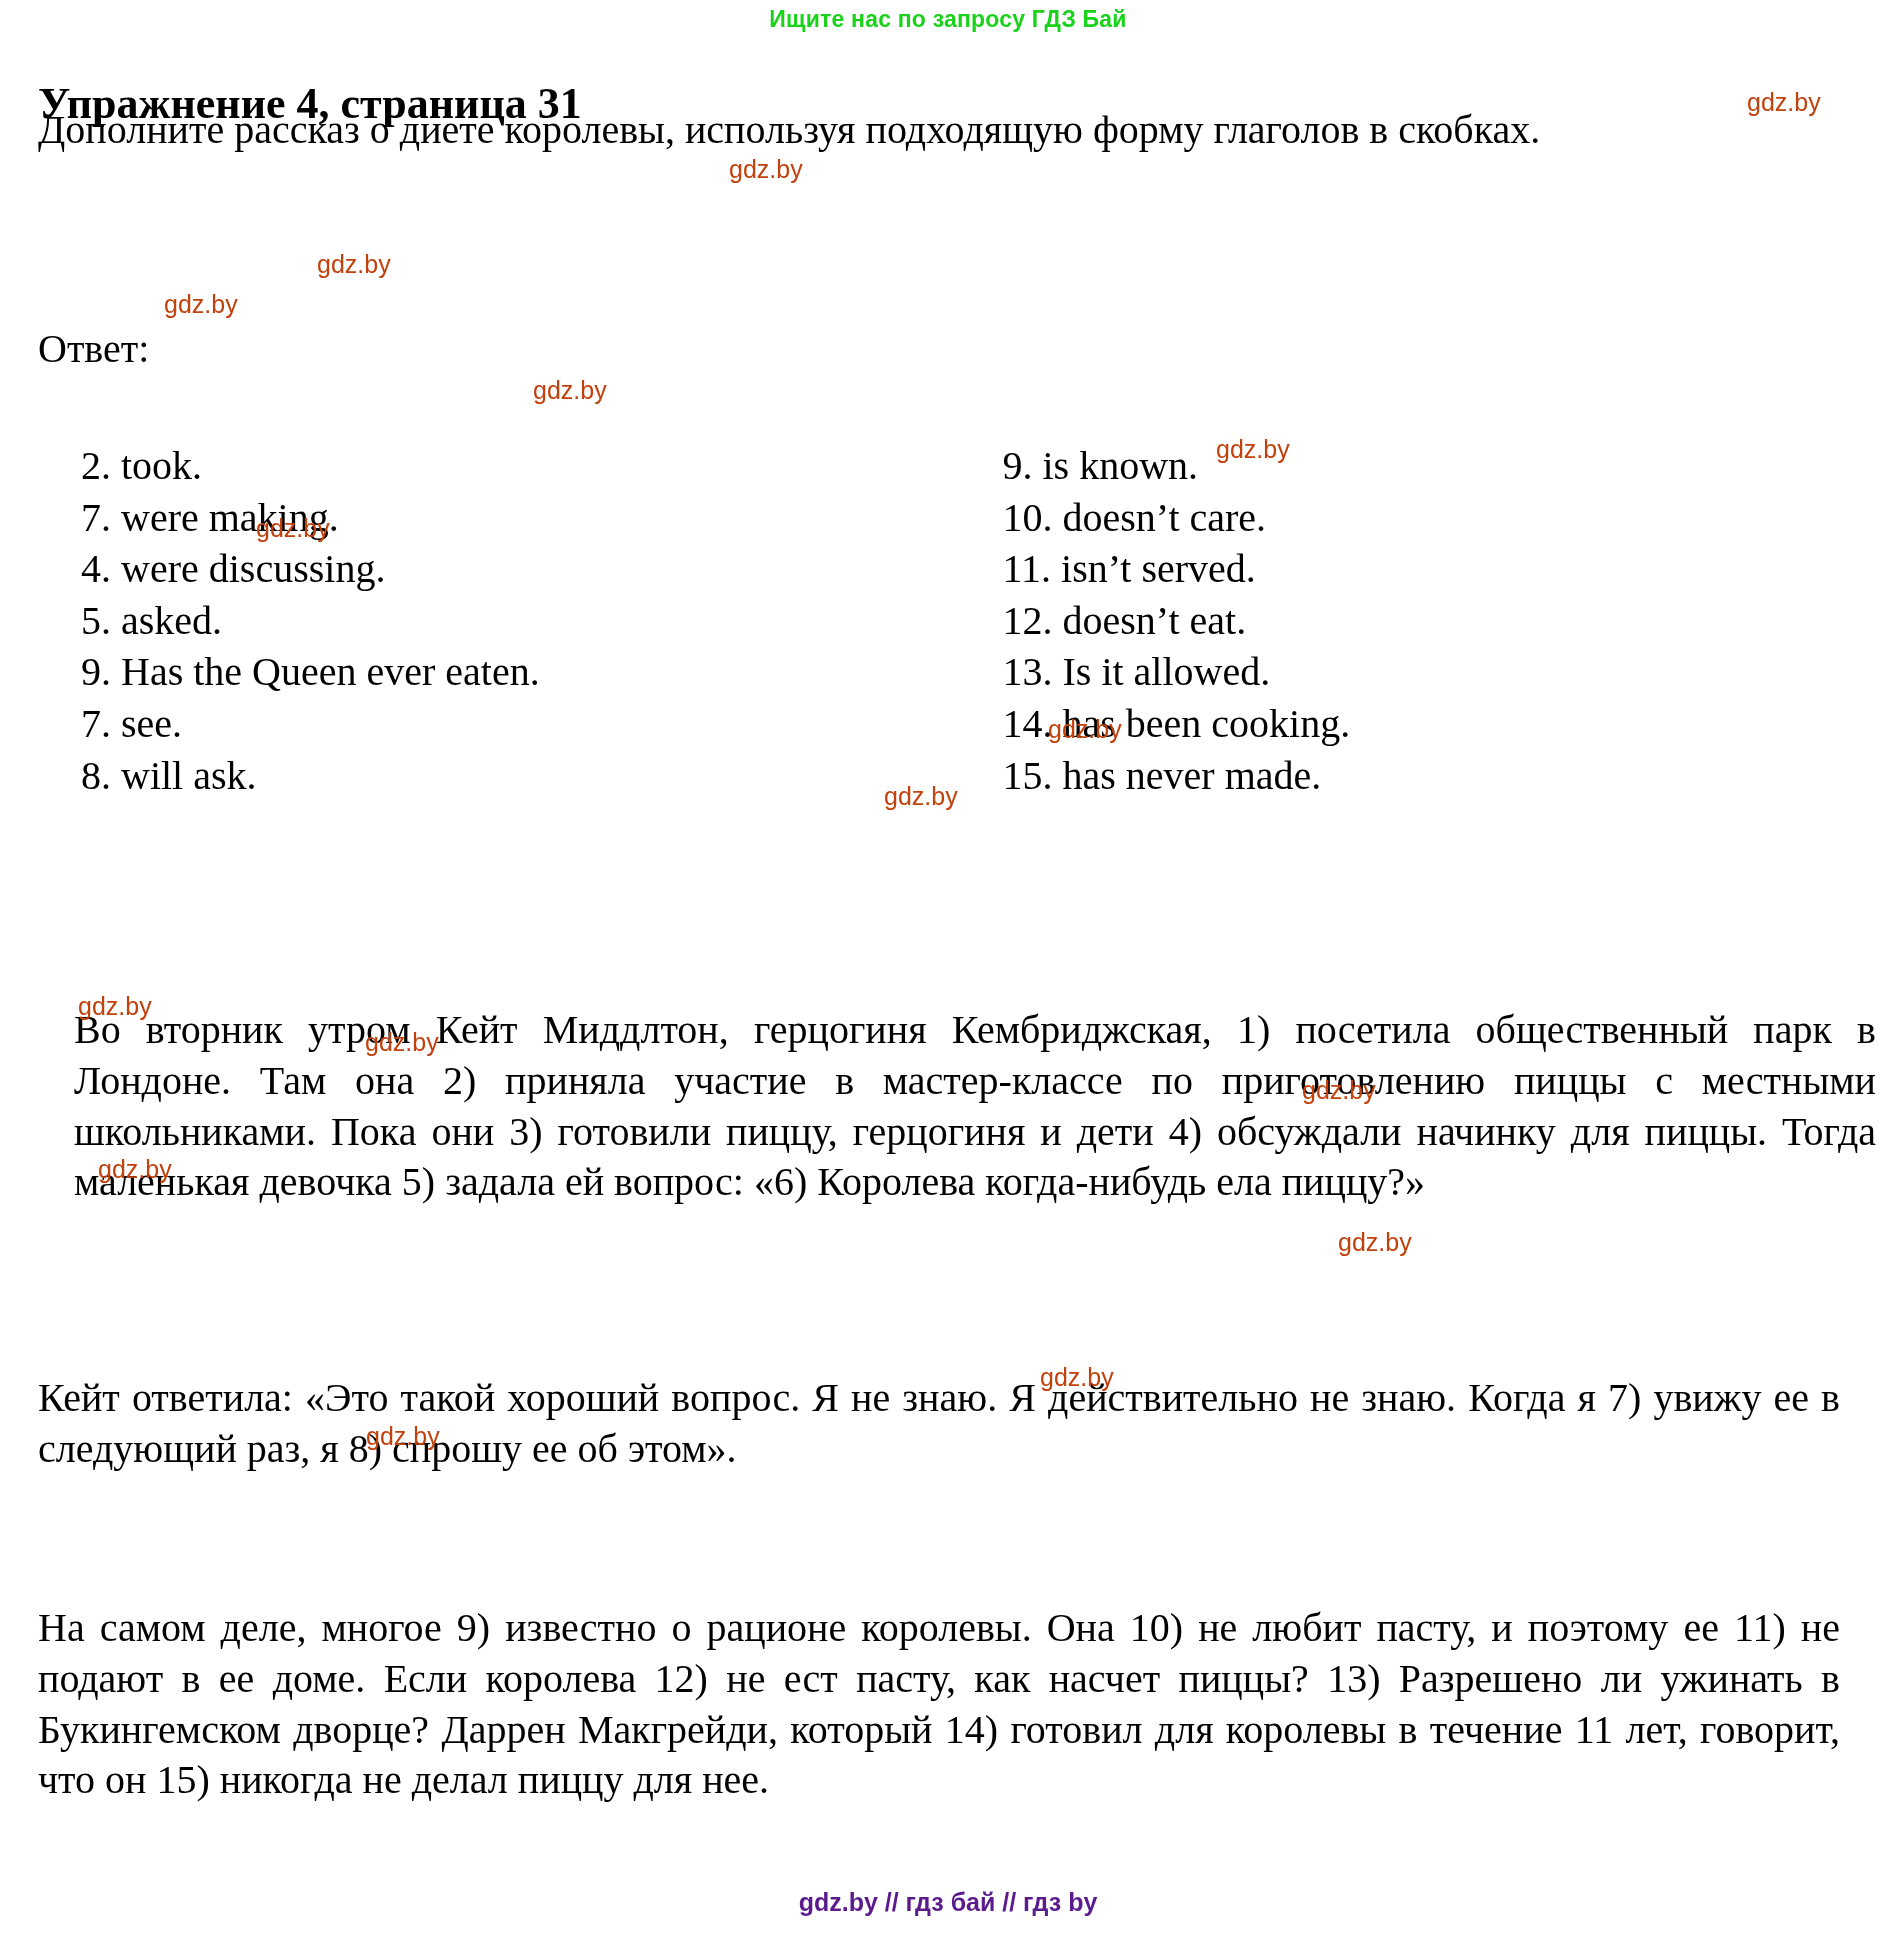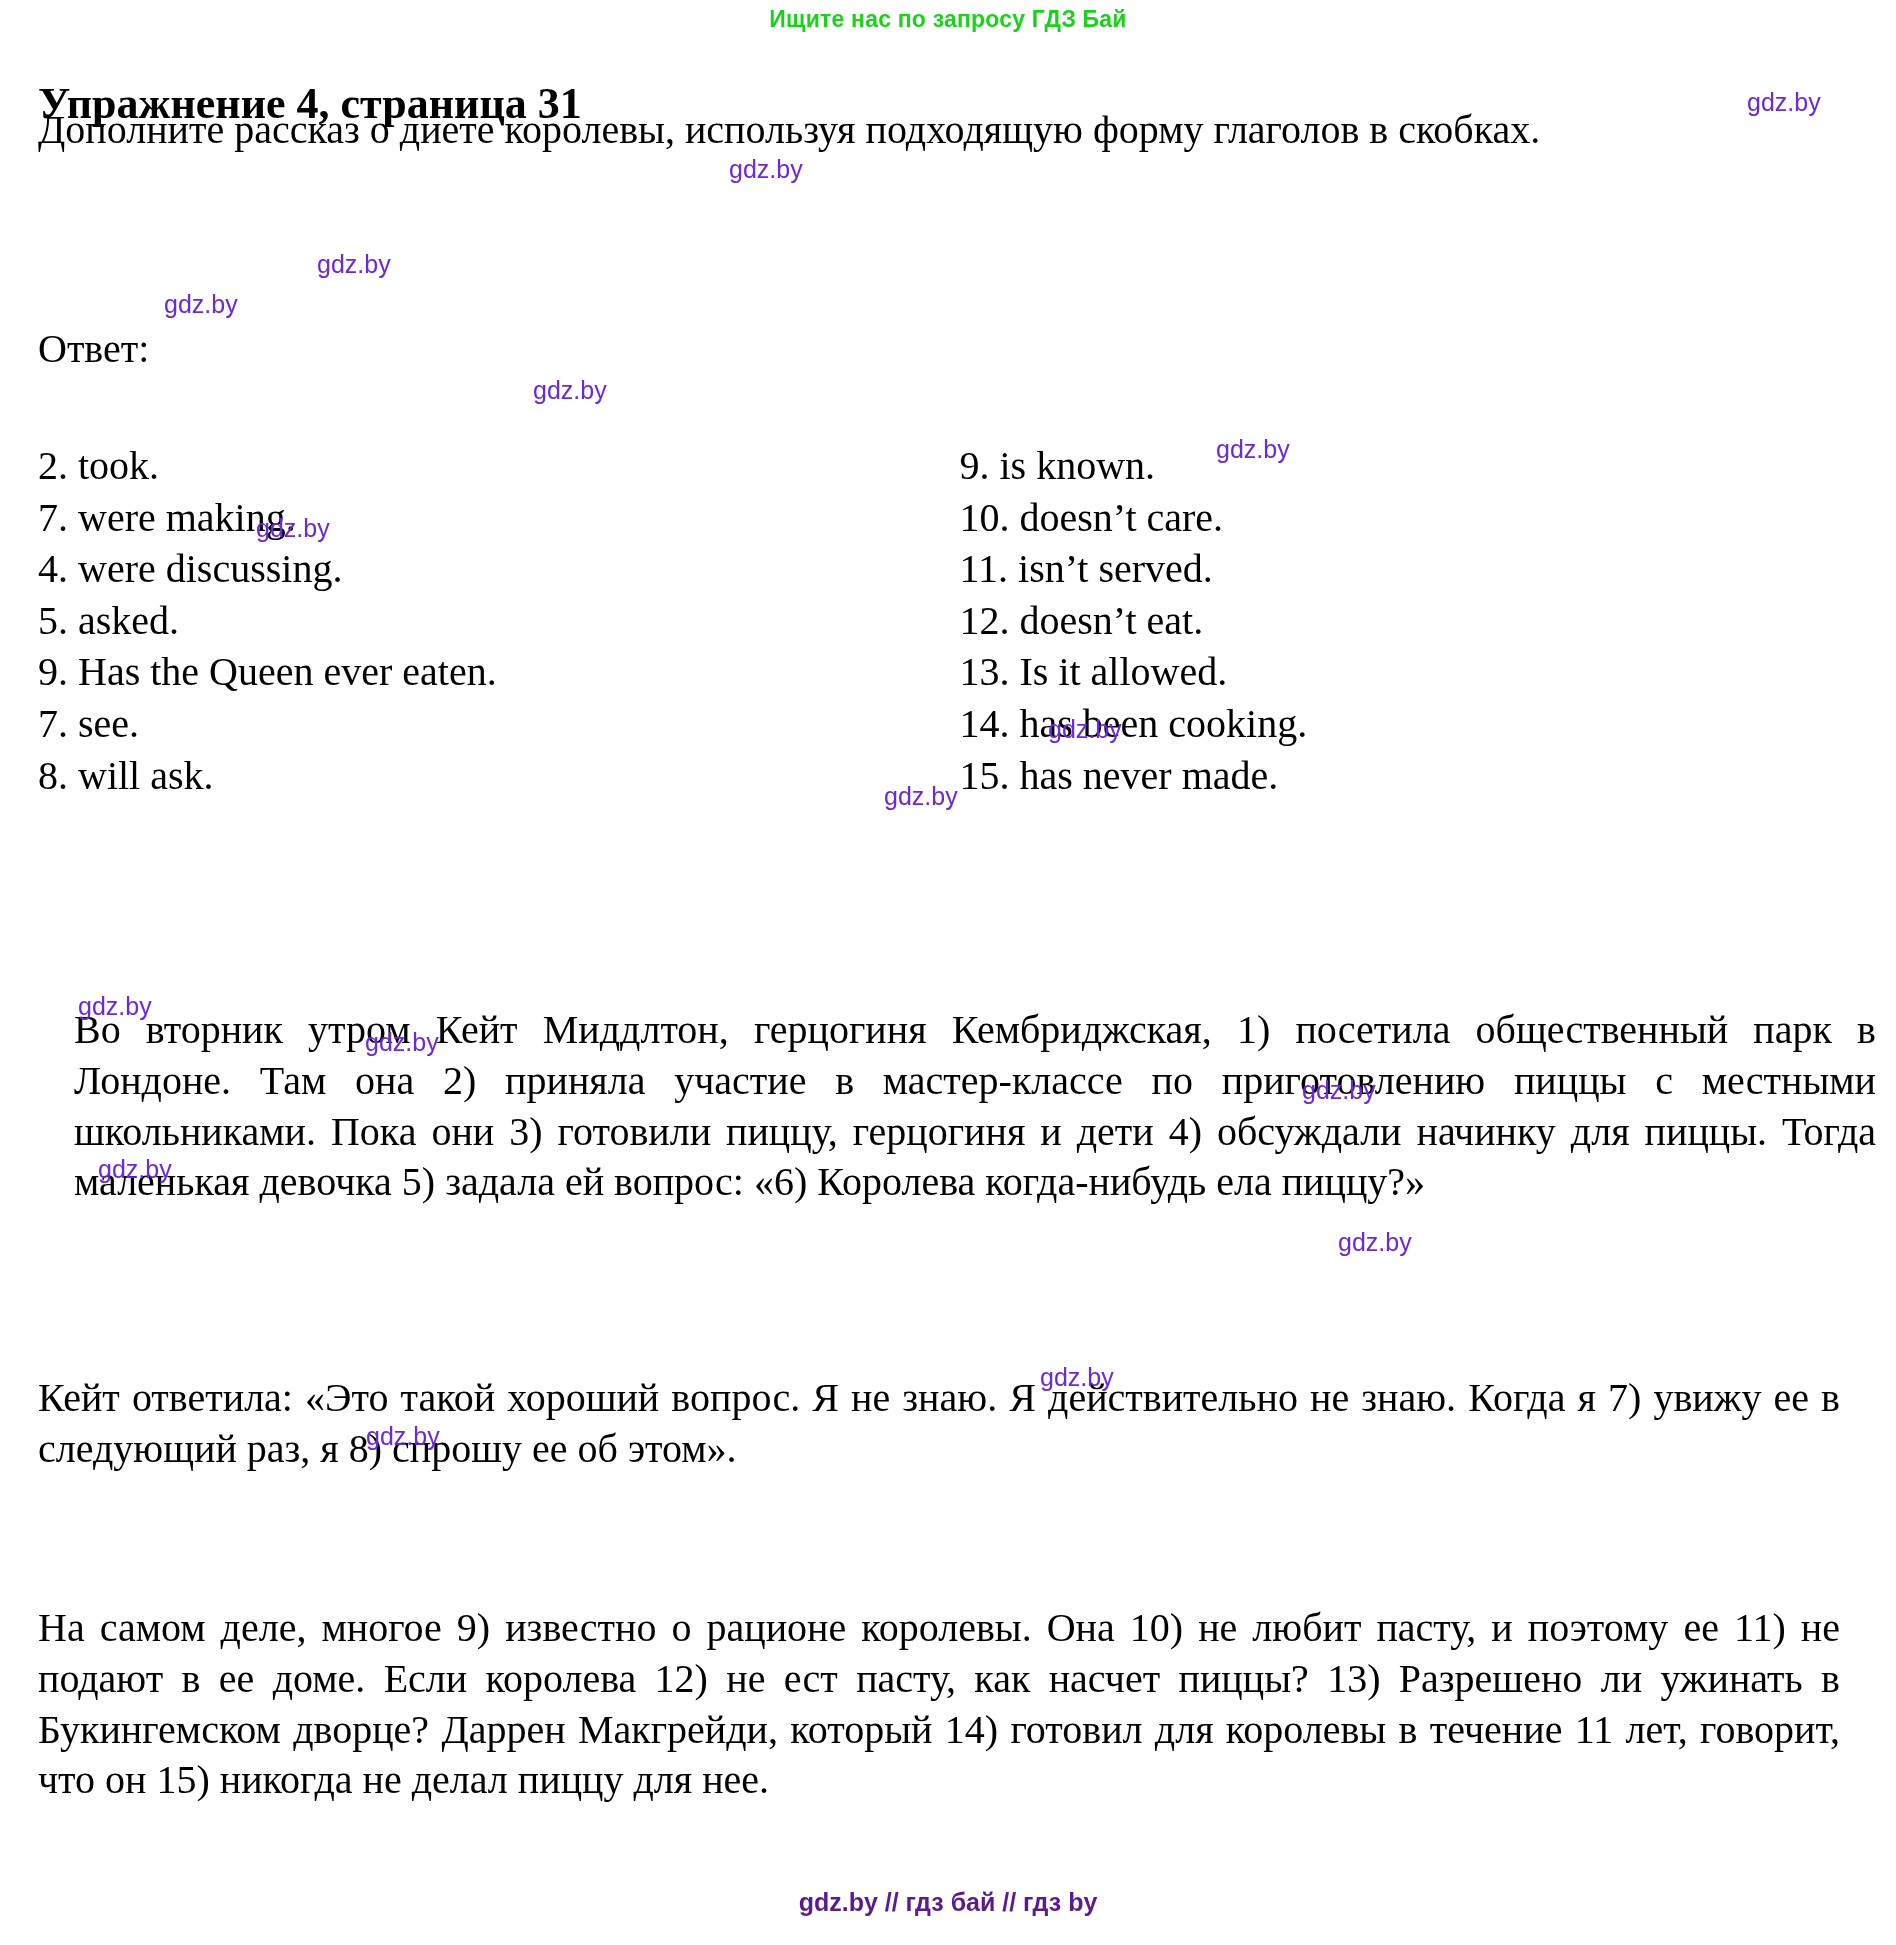--- a/index.html
+++ b/index.html
@@ -82,20 +82,21 @@
   .answers .col {
     width: 908px;
   }
   .answers .col.right {
     padding-left: 27px;
   }
   .ans-item {
     font-size: 40px;
     line-height: 1.29;
     white-space: nowrap;
+    margin-left: 43px;
   }
 
   
   .story {
     position: absolute;
     left: 38px;
     width: 1802px;
     font-size: 40px;
     line-height: 1.27;
     text-align: justify;
@@ -116,21 +117,21 @@
     font-size: 25px;
     font-weight: bold;
     color: #5b1b8c;
   }
 
   
   .wm {
     position: absolute;
     font-family: "Liberation Sans", "DejaVu Sans", sans-serif;
     font-size: 25px;
-    color: #6d28d9;
+    color: #c2410c;
     white-space: nowrap;
     pointer-events: none;
   }
 </style>
 </head>
 <body>
 
 <div class="page">
 
   <div class="promo-bar" style="color: rgb(25, 210, 25);">Ищите нас по запросу ГДЗ Бай</div>

